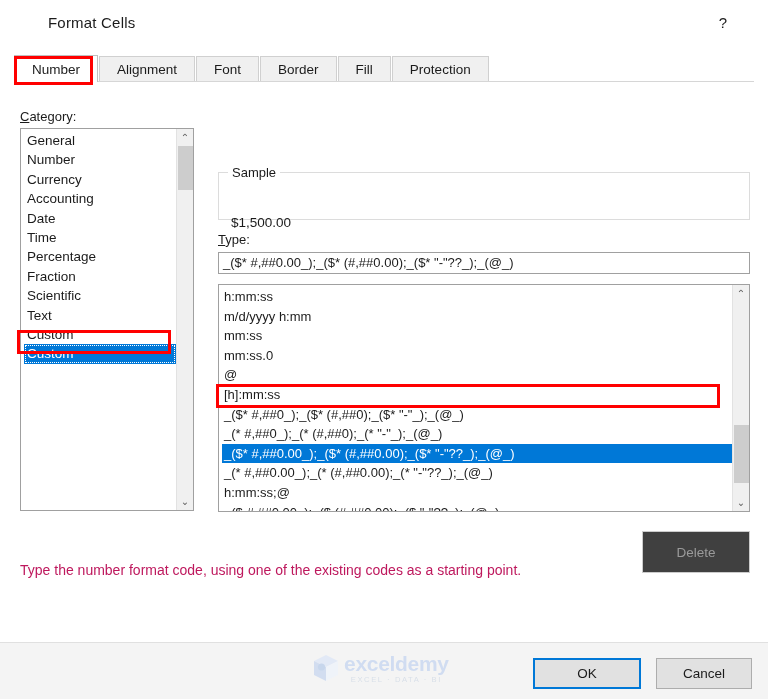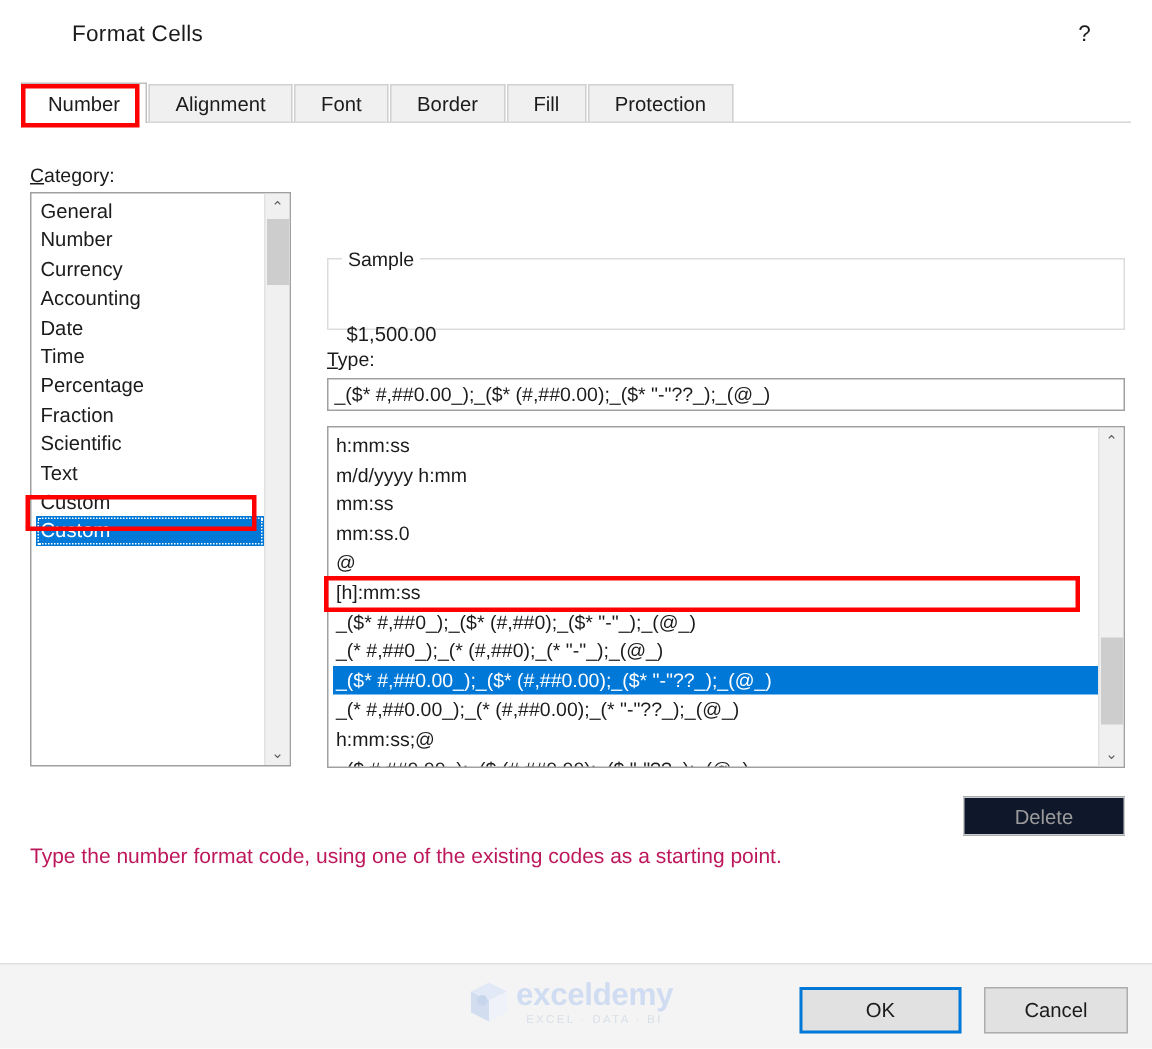--- a/index.html
+++ b/index.html
@@ -238,22 +238,22 @@
     font-family: "Liberation Sans", sans-serif;
     font-size: 13.5px;
     color: #1b1b1b;
     display: flex;
     align-items: center;
     justify-content: center;
     cursor: default;
   }
   #delete-button {
     left: 642px; top: 487px;
-    width: 108px; height: 26px;
-    background: #0f172a;
+    width: 108px; height: 42px;
+    background: #404040;
     border-color: #cccccc;
     color: #9a9a9a;
   }
 
   
   .hint {
     position: absolute;
     left: 20px; top: 518px;
     font-size: 14px;
     color: #be185d;

